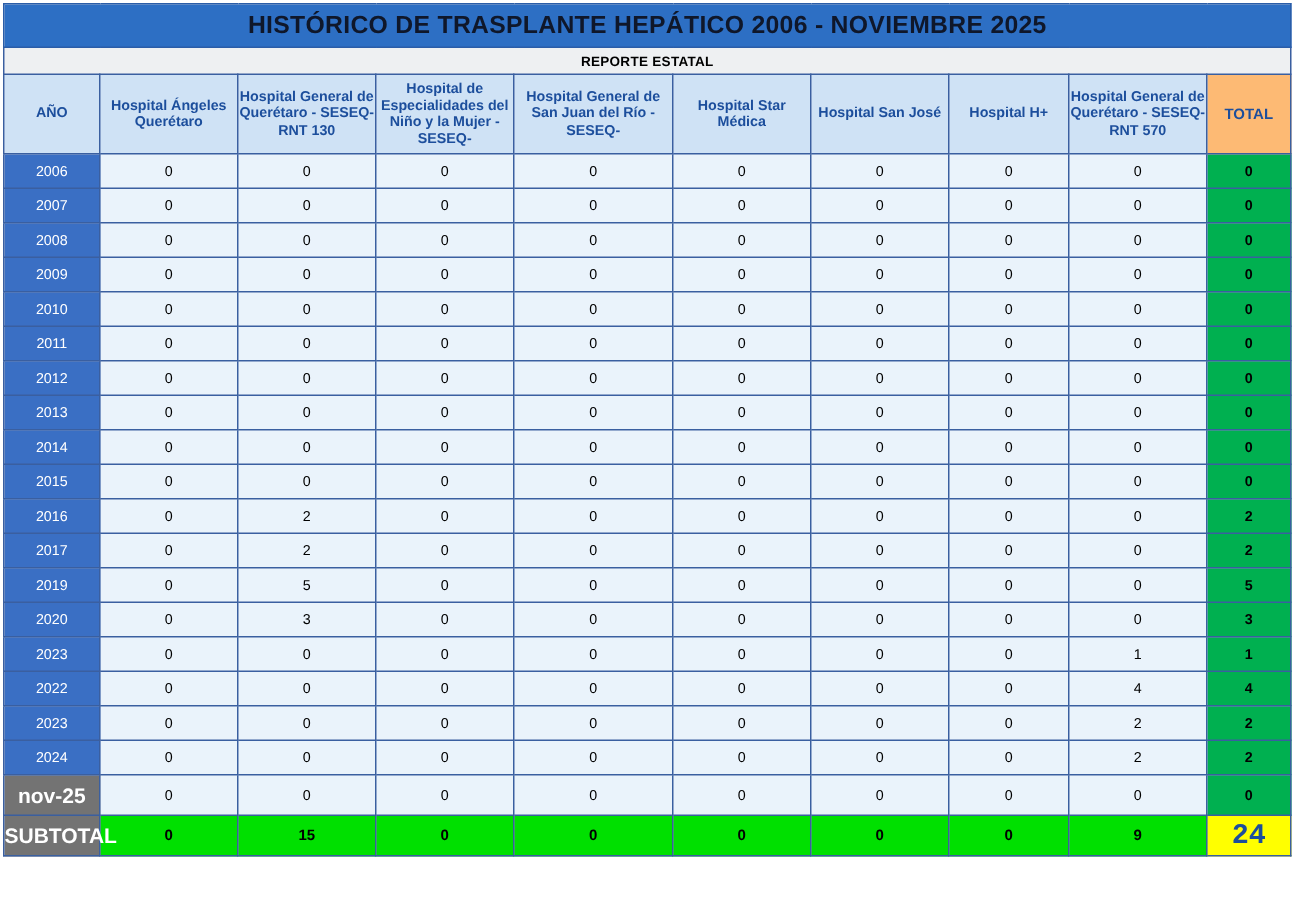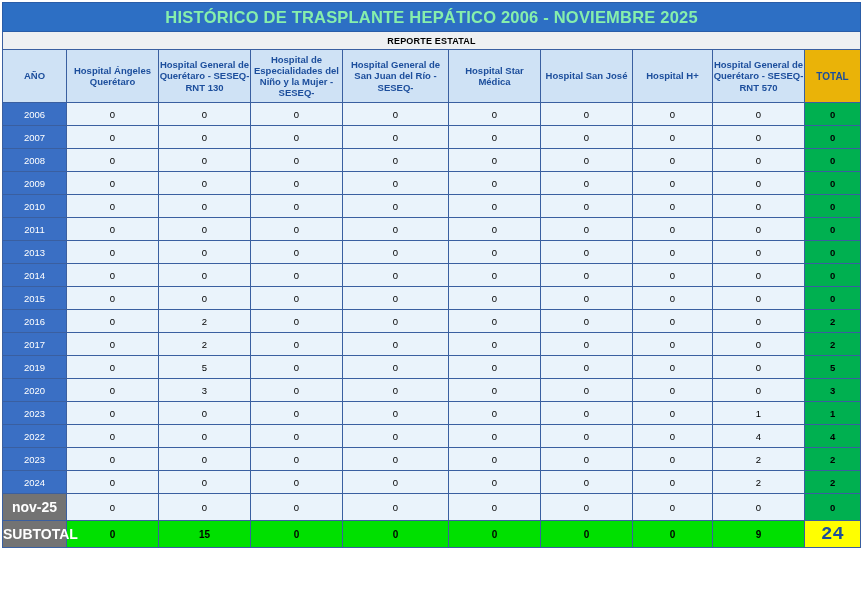--- a/index.html
+++ b/index.html
@@ -26,21 +26,21 @@
   }
   table.main td, table.main th {
     border: 1px solid #3a5fa0;
     padding: 0;
     text-align: center;
     vertical-align: middle;
   }
   
   .title-cell {
     background: #2d6fc4;
-    color: #86efac;
+    color: #0f172a;
     font-size: 16.5px;
     font-weight: bold;
     height: 28px;
     letter-spacing: 0.2px;
     border: 1px solid #2a5da8 !important;
   }
   .subtitle-cell {
     background: #eef0f2;
     color: #000000;
     font-size: 9px;
@@ -54,21 +54,21 @@
     background: #cfe2f5;
     color: #1c4e9c;
     font-size: 9.5px;
     font-weight: bold;
     line-height: 1.18;
     height: 52px;
     padding: 2px 3px;
     word-wrap: break-word;
   }
   .hdr-total {
-    background: #eab308;
+    background: #fdba74;
     color: #1c4e9c;
     font-size: 10px;
     font-weight: bold;
   }
   
   .year {
     background: #3a6fc4;
     color: #ffffff;
     font-size: 9.5px;
     font-weight: normal;
@@ -213,20 +213,32 @@
         <td class="val">0</td>
         <td class="val">0</td>
         <td class="val">0</td>
         <td class="val">0</td>
         <td class="val">0</td>
         <td class="val">0</td>
         <td class="val">0</td>
         <td class="total">0</td>
       </tr>
       <tr>
+        <td class="year">2012</td>
+        <td class="val">0</td>
+        <td class="val">0</td>
+        <td class="val">0</td>
+        <td class="val">0</td>
+        <td class="val">0</td>
+        <td class="val">0</td>
+        <td class="val">0</td>
+        <td class="val">0</td>
+        <td class="total">0</td>
+      </tr>
+      <tr>
         <td class="year">2013</td>
         <td class="val">0</td>
         <td class="val">0</td>
         <td class="val">0</td>
         <td class="val">0</td>
         <td class="val">0</td>
         <td class="val">0</td>
         <td class="val">0</td>
         <td class="val">0</td>
         <td class="total">0</td>

